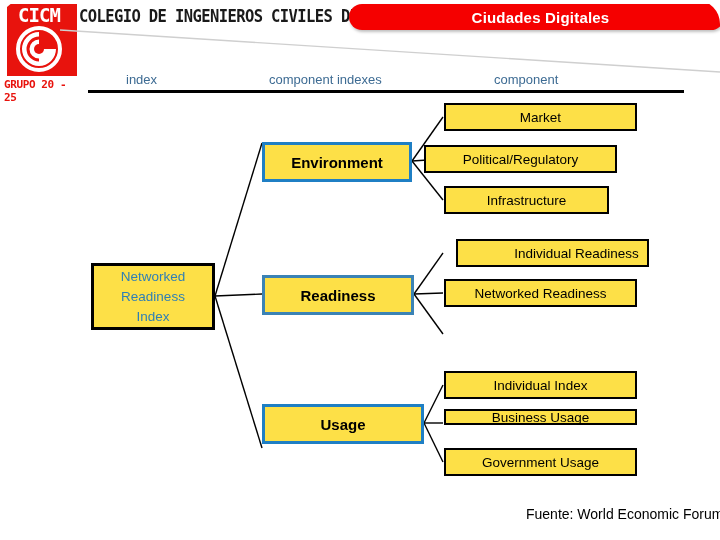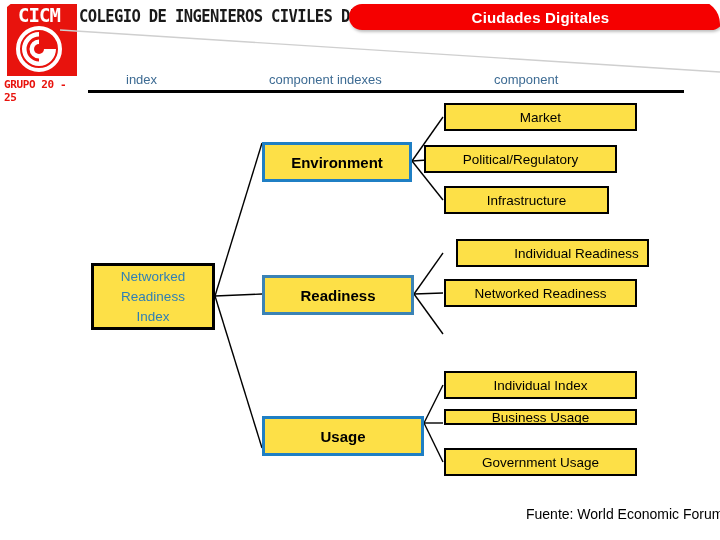--- a/index.html
+++ b/index.html
@@ -234,21 +234,21 @@
       <div>Networked</div>
       <div>Readiness</div>
       <div>Index</div>
     </div>
   </div>
 
   <div class="node component-node" style="left:262px; top:142px; width:150px; height:40px;">Environment</div>
 
   <div class="node component-node muted" style="left:262px; top:275px; width:152px; height:40px;">Readiness</div>
 
-  <div class="node component-node" style="left:262px; top:416px; width:162px; height:40px;">Usage</div>
+  <div class="node component-node" style="left:262px; top:404px; width:162px; height:40px;">Usage</div>
 
   <div class="node sub-node" style="left:444px; top:103px; width:193px; height:28px;">Market</div>
   <div class="node sub-node" style="left:424px; top:145px; width:193px; height:28px;">Political/Regulatory</div>
   <div class="node sub-node" style="left:444px; top:186px; width:165px; height:28px;">Infrastructure</div>
 
   <div class="node sub-node" style="left:456px; top:239px; width:193px; height:28px;padding-left:48px;">Individual Readiness</div>
   <div class="node sub-node" style="left:444px; top:279px; width:193px; height:28px;">Networked  Readiness</div>
 
   <div class="node sub-node" style="left:444px; top:371px; width:193px; height:28px;">Individual Index</div>
   <div class="node sub-node" style="left:444px; top:409px; width:193px; height:16px;">Business Usage</div>

